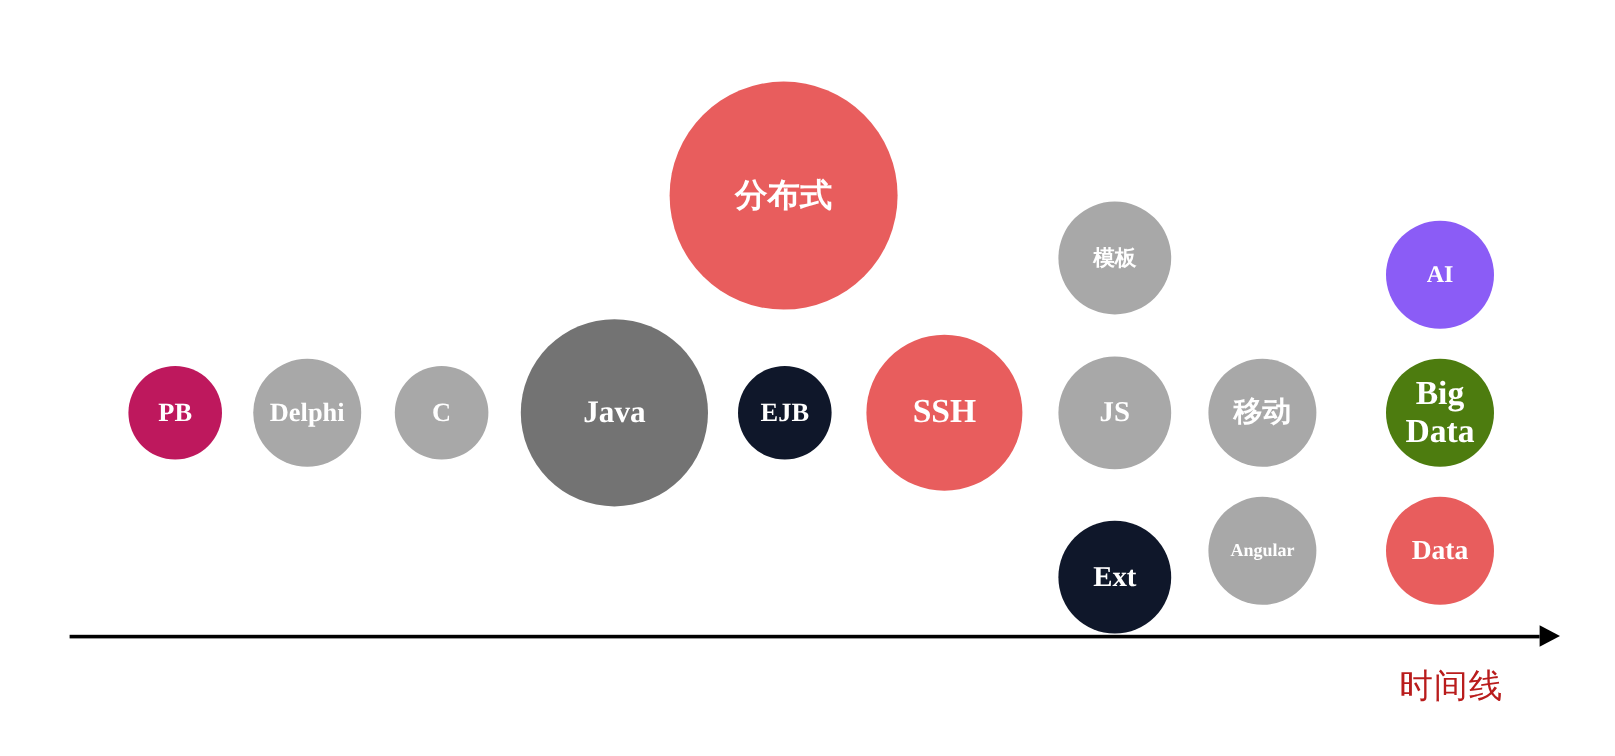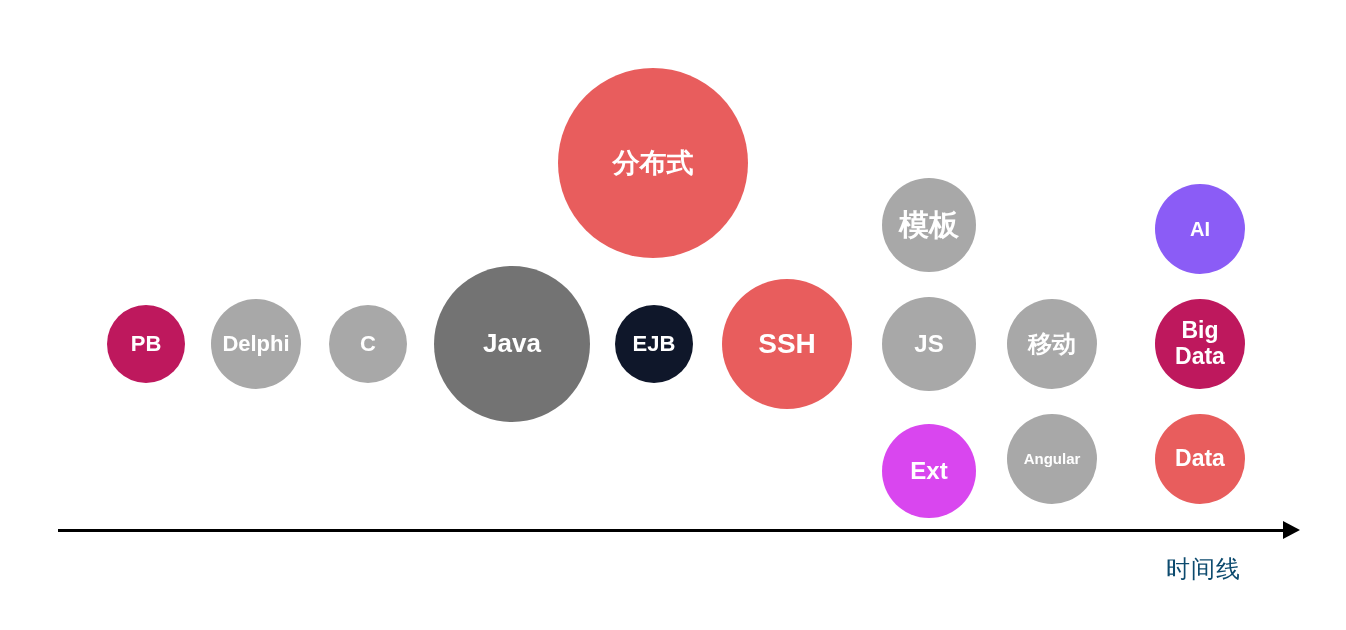--- a/index.html
+++ b/index.html
@@ -23,66 +23,67 @@
     display: flex;
     align-items: center;
     justify-content: center;
     text-align: center;
     color: #ffffff;
     font-weight: bold;
     line-height: 1.12;
     box-sizing: border-box;
     user-select: none;
     white-space: pre-line;
+    font-family: Liberation Serif, serif;
   }
   .bubble.gray  { background: #a8a8a8; }
   .bubble.red   { background: #e85d5d; }
 
   .axis {
     position: absolute;
     height: 0;
     border-top: 3px solid #000000;
   }
   .axis-head {
     position: absolute;
     width: 0;
     height: 0;
     border-top: 9px solid transparent;
     border-bottom: 9px solid transparent;
     border-left: 17px solid #000000;
   }
   .axis-label {
     position: absolute;
-    color: #0c4a6e;
-    font-size: 24px;
+    color: #b91c1c;
+    font-size: 28px;
     font-weight: normal;
     letter-spacing: 1px;
     white-space: nowrap;
   }
 </style>
 </head>
 <body>
 
 <div id="canvas">
 
   <div id="bubble-layer">
       <div class="bubble gray" style="left: 107px; top: 305px; width: 78px; height: 78px; font-size: 22px; background: #be185d;">PB</div>
       <div class="bubble gray" style="left: 211px; top: 299px; width: 90px; height: 90px; font-size: 22px; background: rgb(168, 168, 168);">Delphi</div>
       <div class="bubble gray" style="left: 329px; top: 305px; width: 78px; height: 78px; font-size: 22px; background: rgb(168, 168, 168);">C</div>
       <div class="bubble red" style="left: 434px; top: 266px; width: 156px; height: 156px; font-size: 26px; background: #737373;">Java</div>
       <div class="bubble red" style="left: 558px; top: 68px; width: 190px; height: 190px; font-size: 27px; background: rgb(232, 93, 93);">分布式</div>
       <div class="bubble gray" style="left: 615px; top: 305px; width: 78px; height: 78px; font-size: 22px; background: #0f172a;">EJB</div>
       <div class="bubble red" style="left: 722px; top: 279px; width: 130px; height: 130px; font-size: 28px; background: rgb(232, 93, 93);">SSH</div>
-      <div class="bubble gray" style="left: 882px; top: 178px; width: 94px; height: 94px; font-size: 30px; background: rgb(168, 168, 168);">模板</div>
+      <div class="bubble gray" style="left: 882px; top: 168px; width: 94px; height: 94px; font-size: 18px; background: rgb(168, 168, 168);">模板</div>
       <div class="bubble gray" style="left: 882px; top: 297px; width: 94px; height: 94px; font-size: 24px; background: rgb(168, 168, 168);">JS</div>
       <div class="bubble gray" style="left: 1007px; top: 299px; width: 90px; height: 90px; font-size: 24px; background: rgb(168, 168, 168);">移动</div>
-      <div class="bubble gray" style="left: 882px; top: 424px; width: 94px; height: 94px; font-size: 24px; background: #d946ef;">Ext</div>
+      <div class="bubble gray" style="left: 882px; top: 434px; width: 94px; height: 94px; font-size: 24px; background: #0f172a;">Ext</div>
       <div class="bubble gray" style="left: 1007px; top: 414px; width: 90px; height: 90px; font-size: 15px; background: rgb(168, 168, 168);">Angular</div>
       <div class="bubble red" style="left: 1155px; top: 184px; width: 90px; height: 90px; font-size: 20px; background: #8b5cf6;">AI</div>
-      <div class="bubble red" style="left: 1155px; top: 299px; width: 90px; height: 90px; font-size: 23px; background: #be185d;">Big
+      <div class="bubble red" style="left: 1155px; top: 299px; width: 90px; height: 90px; font-size: 28px; background: #4d7c0f;">Big
 Data</div>
       <div class="bubble red" style="left: 1155px; top: 414px; width: 90px; height: 90px; font-size: 23px; background: rgb(232, 93, 93);">Data</div>
     </div>
 
   <div class="axis" style="left:58px; top:529px; width:1225px;"></div>
   <div class="axis-head" style="left:1283px; top:521px;"></div>
   <div class="axis-label" style="left:1166px; top:553px;">时间线</div>
 
 </div>
 

